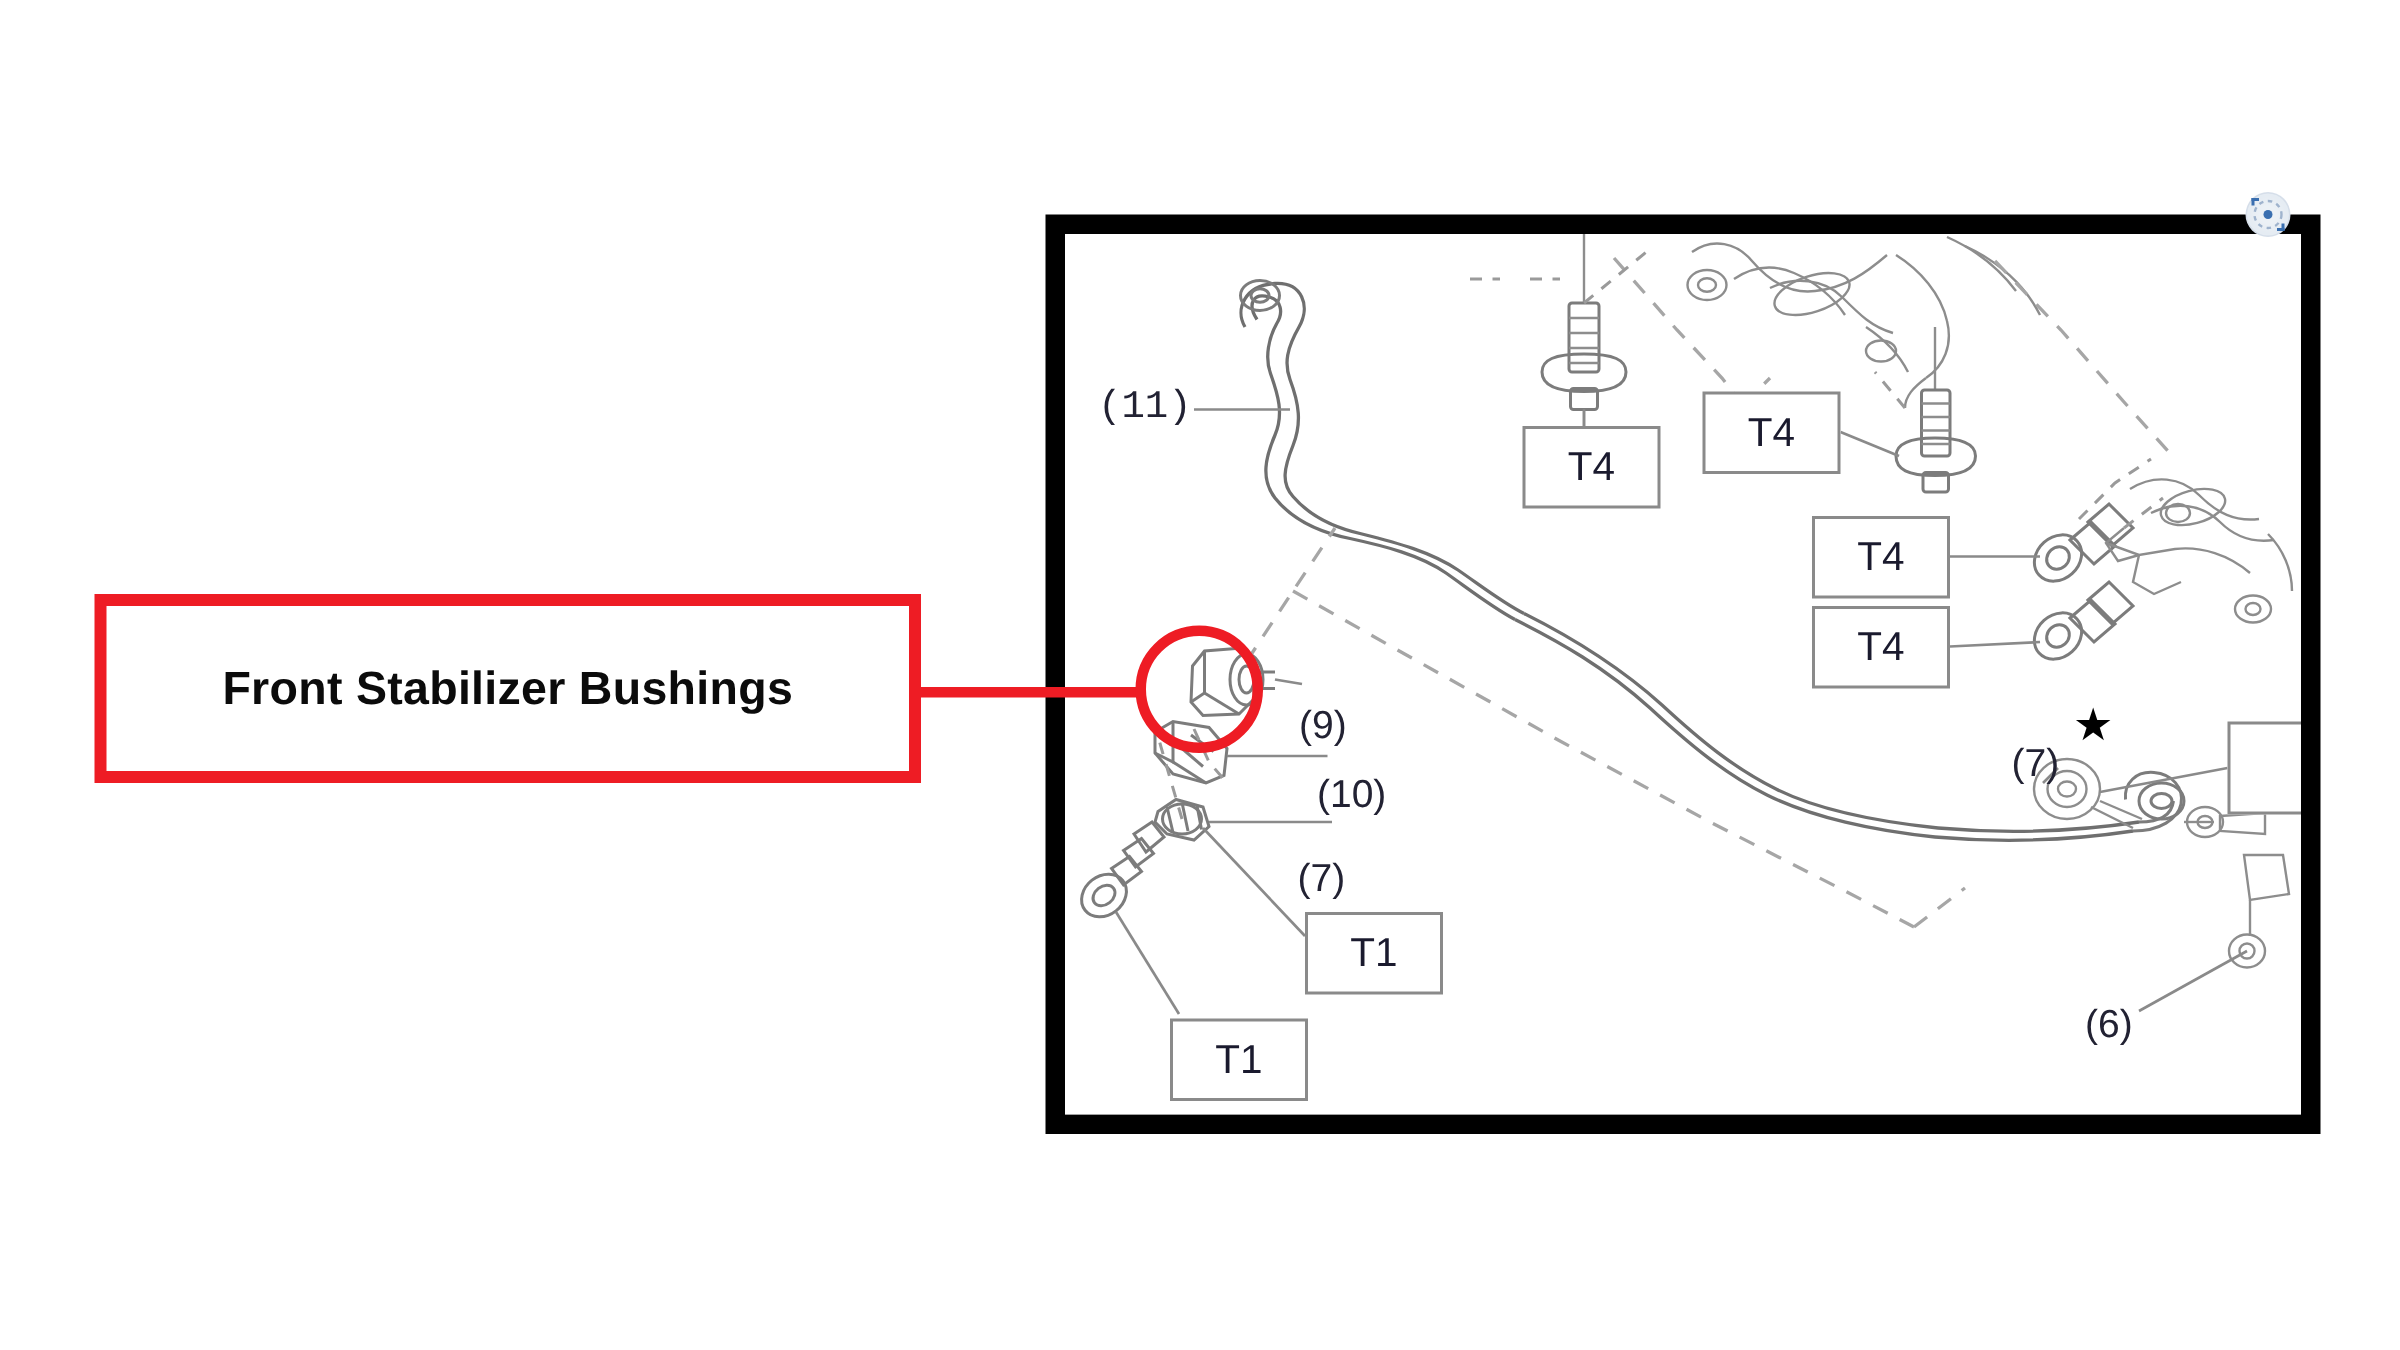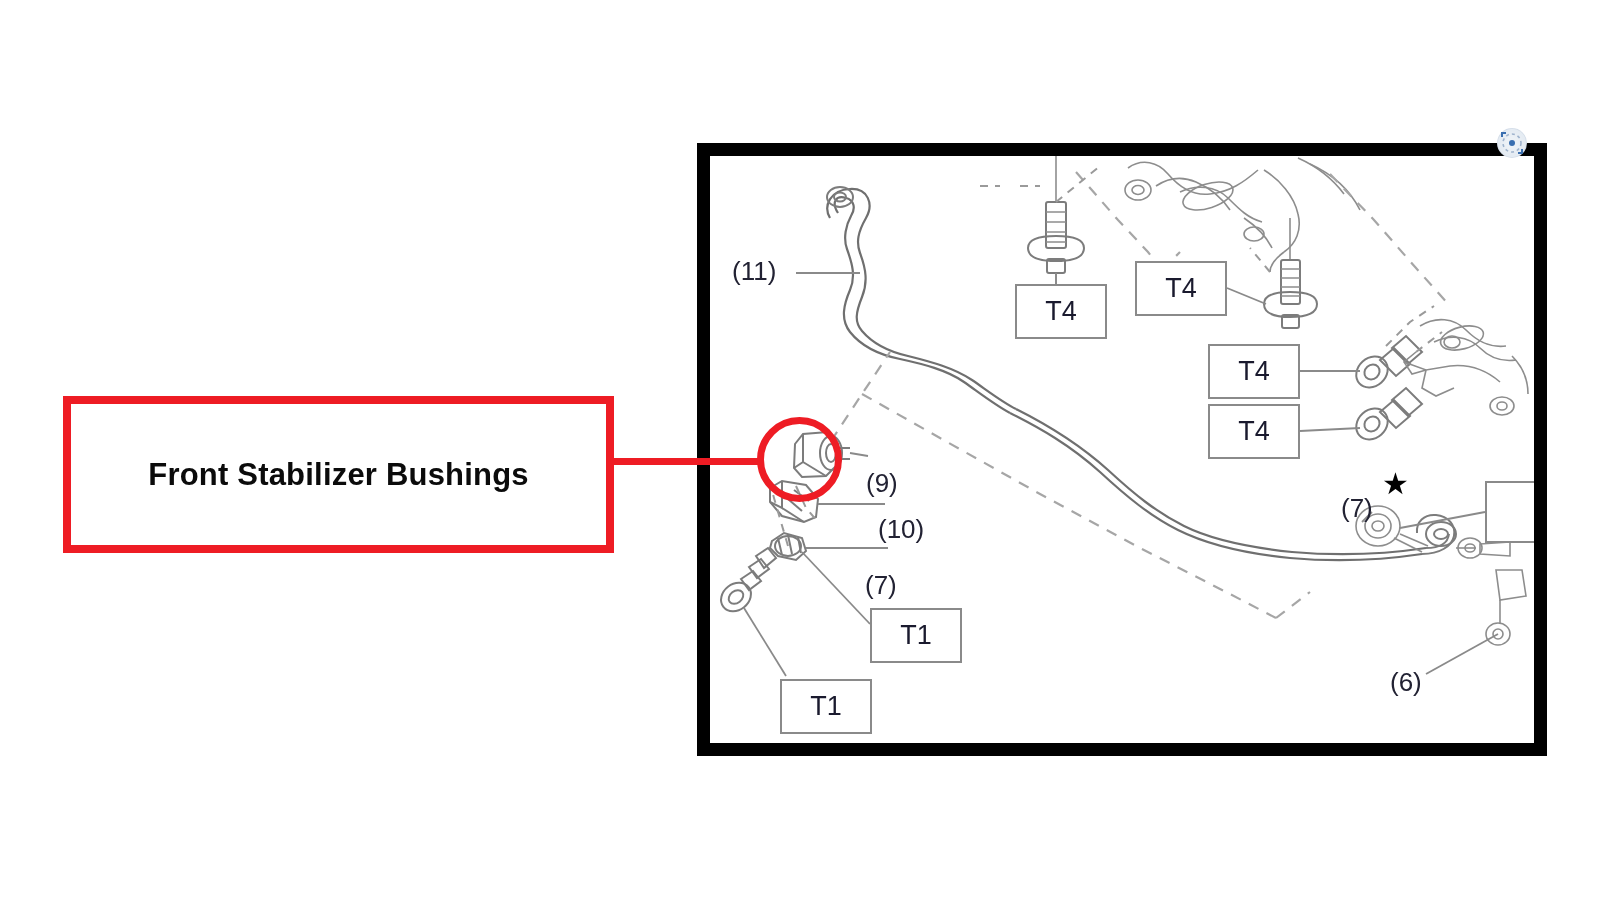--- a/index.html
+++ b/index.html
@@ -12,21 +12,21 @@
   #stage {
     position: relative;
     width: 1600px; height: 900px;
     background: #ffffff;
   }
 
   
   #callout {
     position: absolute;
     left: 63px; top: 396px;
-    width: 551px; height: 157px;
+    width: 551px; height: 126px;
     background: #ffffff;
     border: 8px solid #ee1c24;
     display: flex;
     flex-direction: column;
     align-items: center;
     justify-content: center;
     z-index: 40;
   }
   #callout .line {
     font-size: 31px;
@@ -332,21 +332,21 @@
       <div class="tbox" style="left:160px; top:452px; width:92px; height:55px;">
         <span>T1</span>
       </div>
       <div class="tbox" style="left:70px; top:523px; width:92px; height:55px;">
         <span>T1</span>
       </div>
       <div class="tbox" style="left:775px; top:325px; width:80px; height:62px;">
         <span></span>
       </div>
 
-      <div class="ref-label" style="left:22px; top:100px;"><span>(11)</span></div>
+      <div class="ref-label" style="left:22px; top:100px;font-family:Liberation Mono, monospace;"><span>(11)</span></div>
       <div class="ref-label" style="left:156px; top:312px;"><span>(9)</span></div>
       <div class="ref-label" style="left:168px; top:358px;"><span>(10)</span></div>
       <div class="ref-label" style="left:155px; top:414px;"><span>(7)</span></div>
       <div class="ref-label" style="left:631px; top:337px;"><span>(7)</span></div>
       <div class="ref-label" style="left:680px; top:511px;"><span>(6)</span></div>
 
       <div id="star-mark" style="left:672px; top:313px;"><span>★</span></div>
 
     </div>
   </div>

